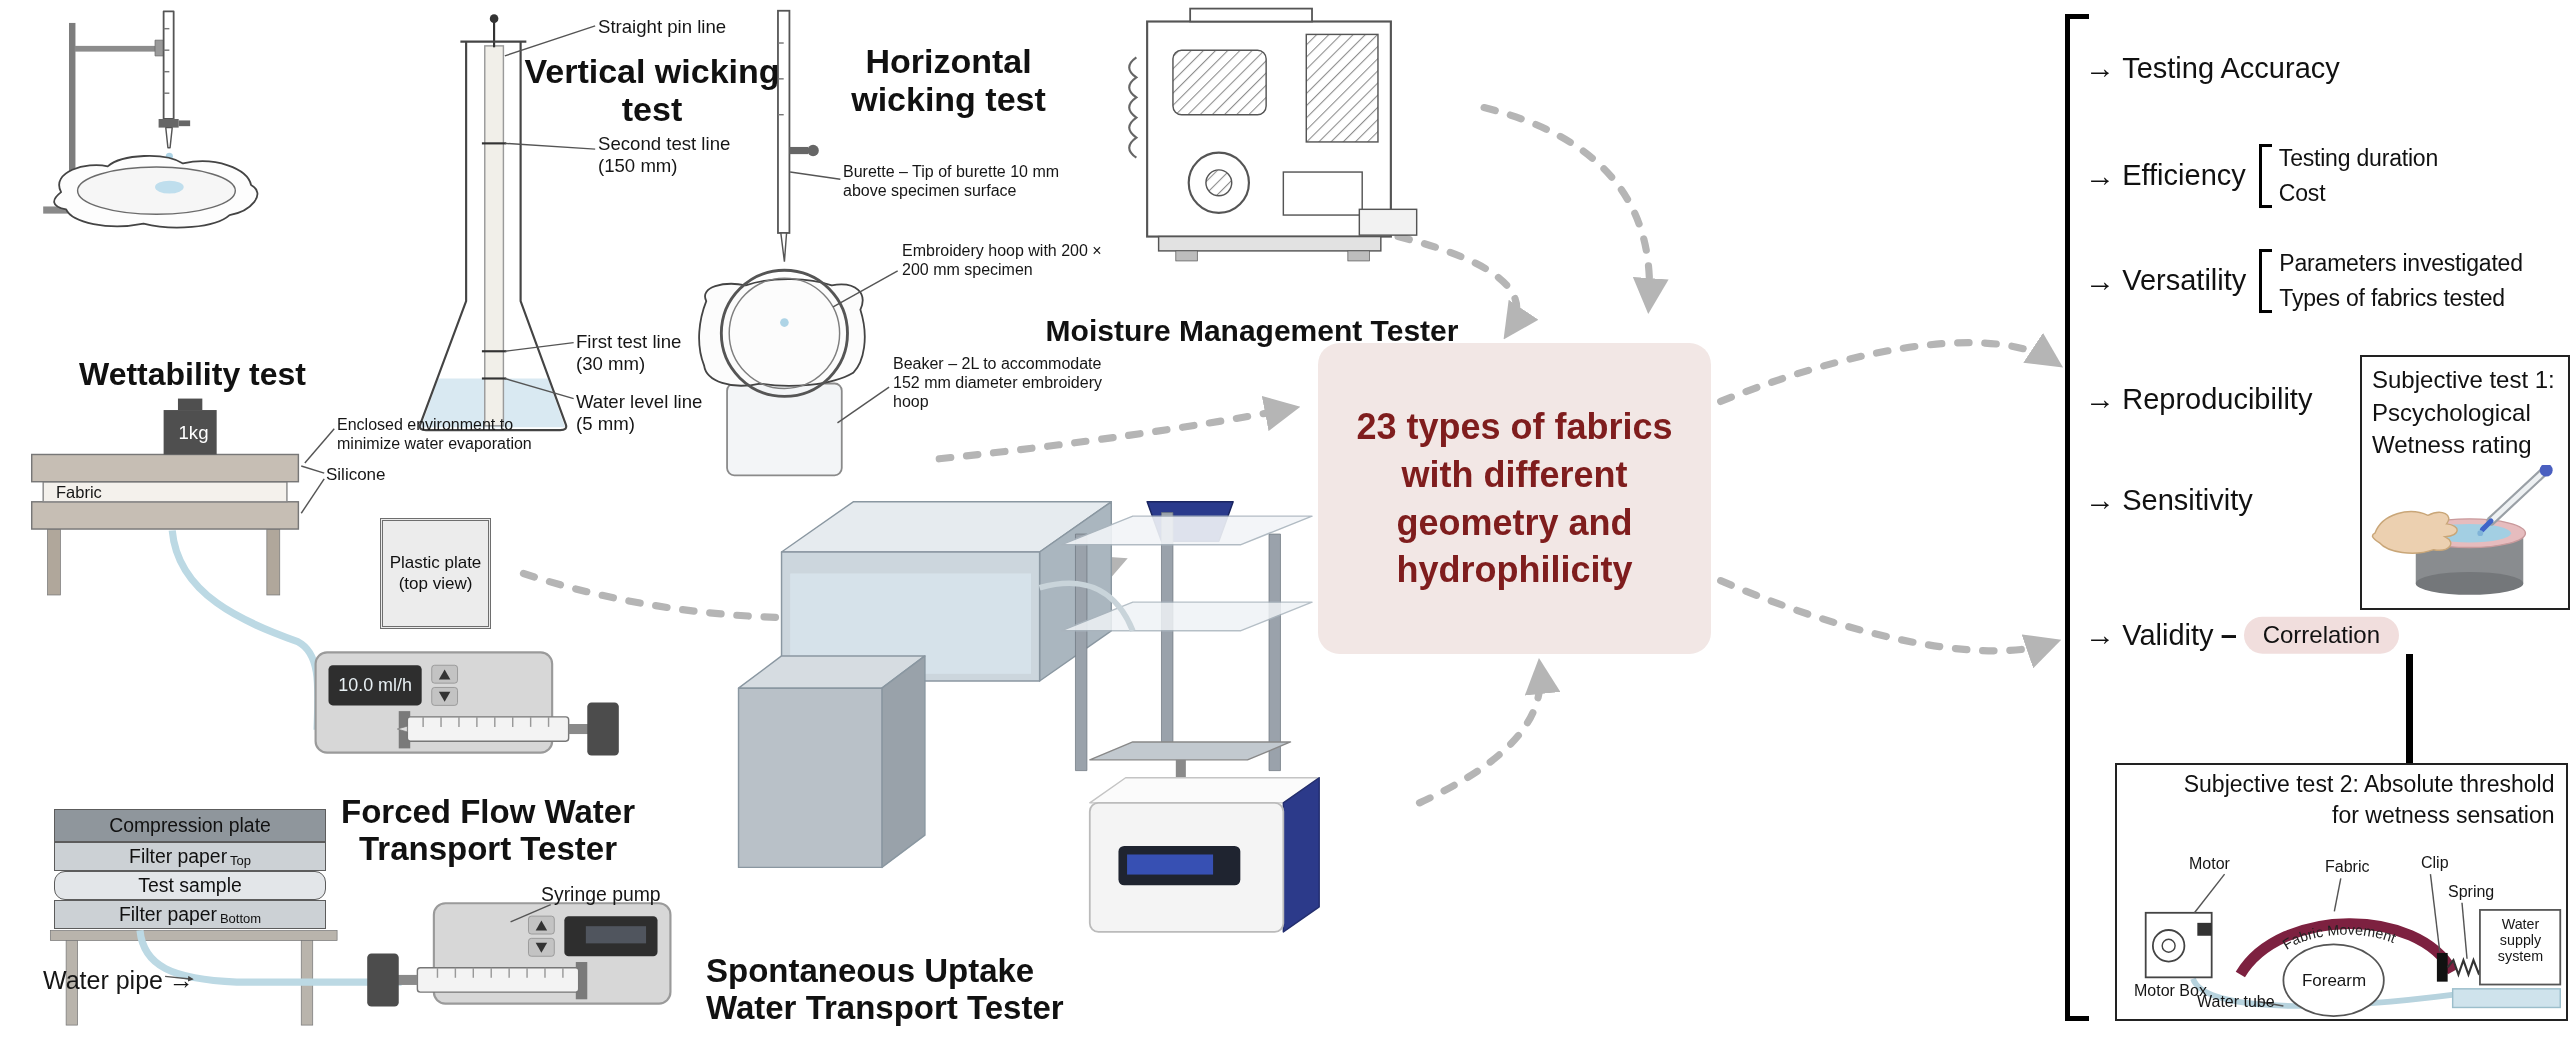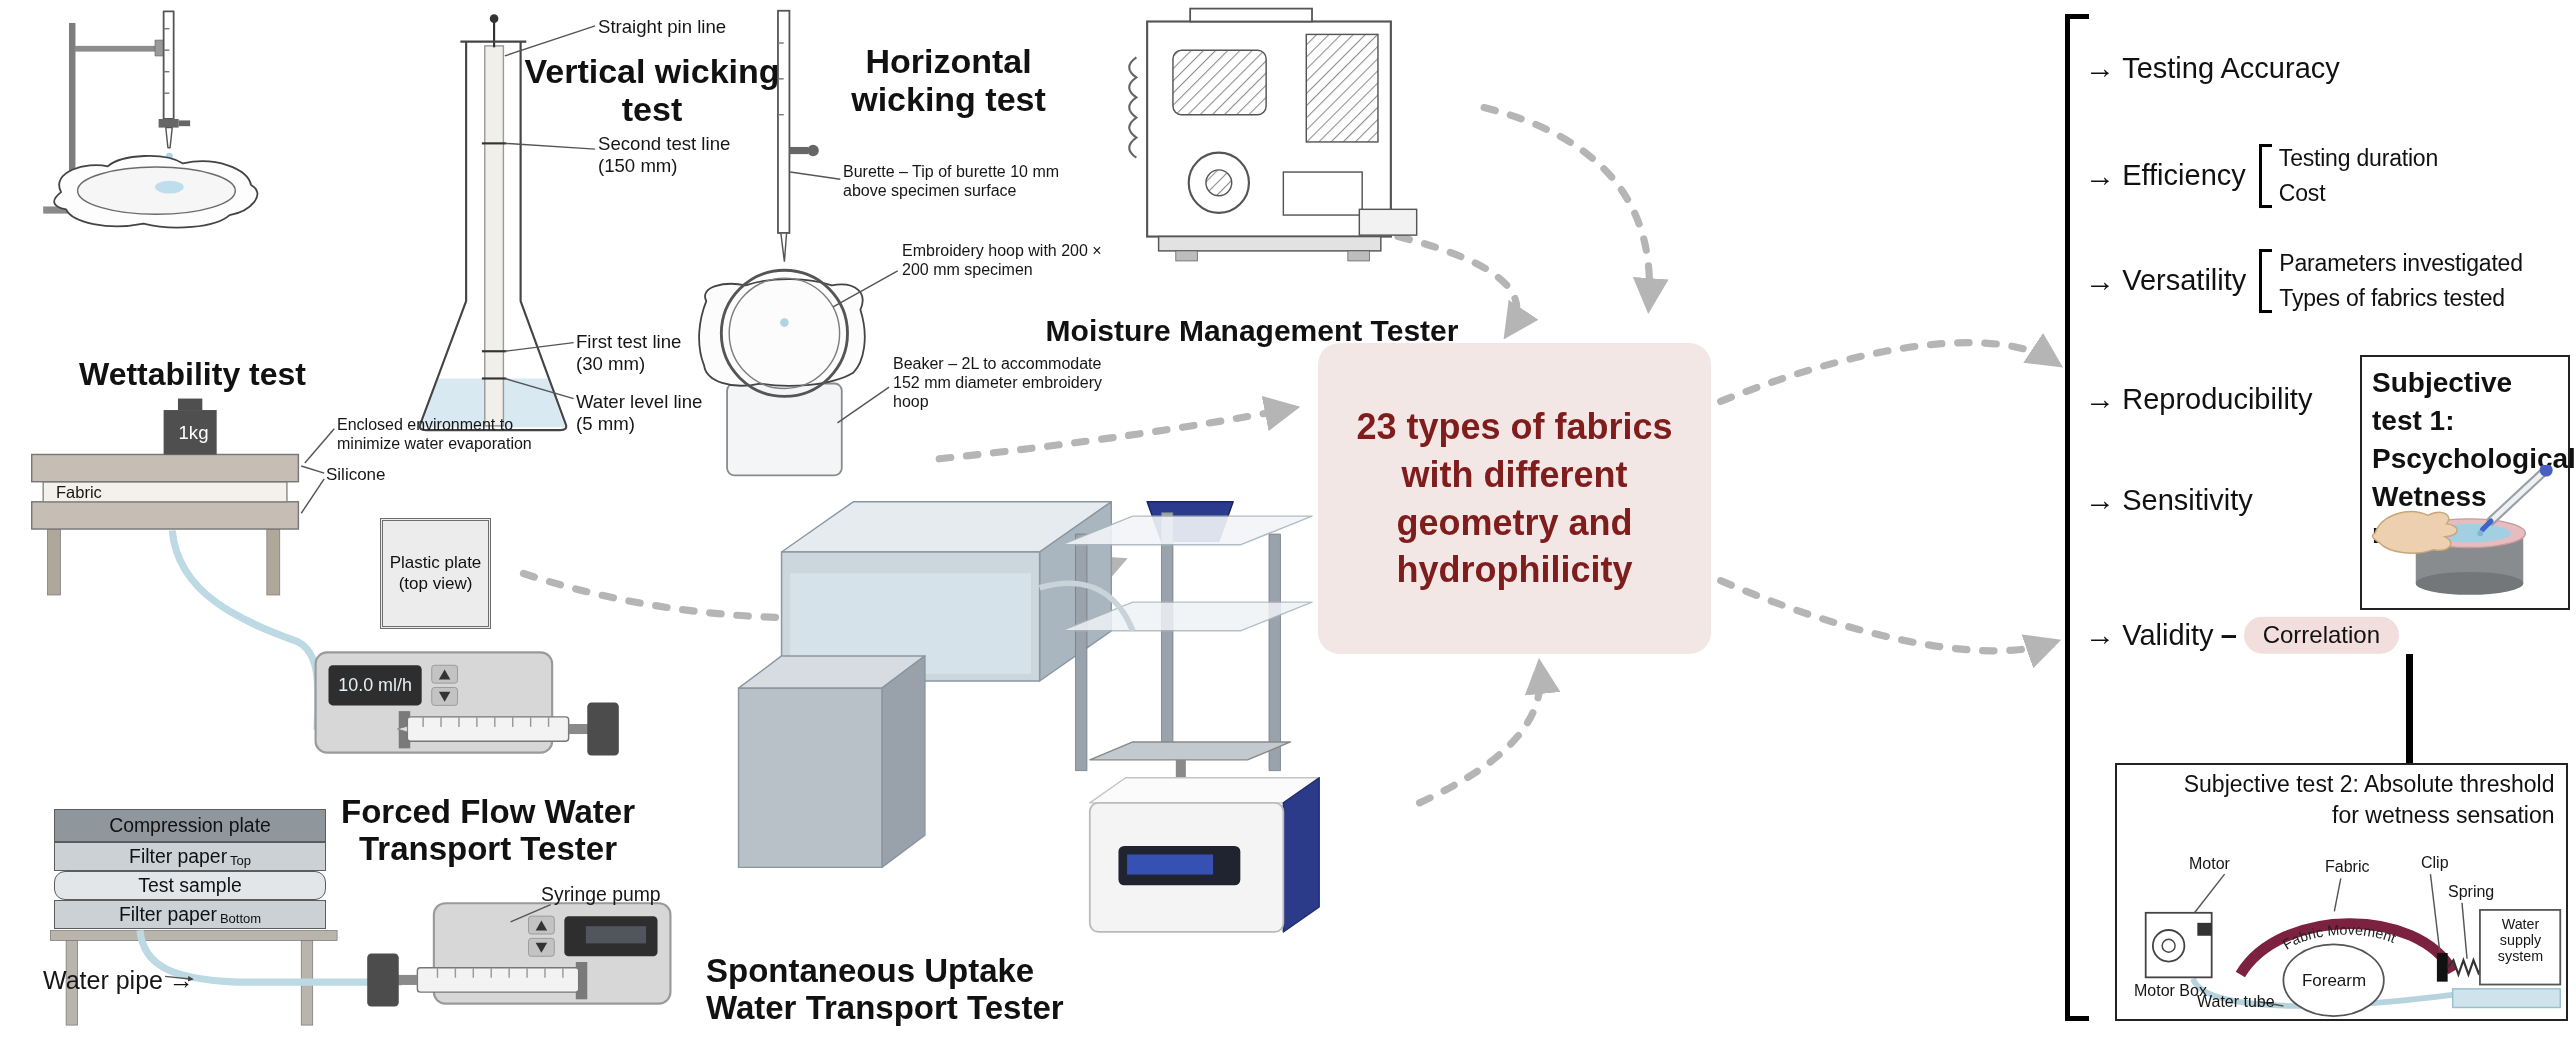--- a/index.html
+++ b/index.html
@@ -21,21 +21,21 @@
   .sbr{width:10px;align-self:stretch;border-left:3.6px solid #000;border-top:3.6px solid #000;border-bottom:3.6px solid #000;margin-left:5.7px;}
   .sub-col{display:flex;flex-direction:column;gap:7.2px;padding:1.4px 0;}
   .sub-item{font-size:23px;letter-spacing:-0.2px;}
   .pill{background:#f1dedd;border-radius:21.5px;padding:4.3px 18.6px;font-size:24px;}
   .dashg{font-size:29px;font-weight:600;}
   #big-bracket{left:2065px;top:14.3px;width:24.4px;height:1007px;border-left:5.7px solid #000;border-top:5.7px solid #000;border-bottom:5.7px solid #000;box-sizing:border-box;}
   #connector{left:2406px;top:654px;width:6.5px;height:110px;background:#000;}
   
   .sbox{border:2.2px solid #222;background:#fff;box-sizing:border-box;}
   #sbox1{left:2360px;top:355px;width:210px;height:255px;}
-  #sbox1 .t{font-size:28px;line-height:1.35;padding:7.2px 0 0 10px;font-weight:bold;}
+  #sbox1 .t{font-size:24px;line-height:1.35;padding:7.2px 0 0 10px;}
   #sbox1 .t span{display:block;}
   #sbox2{left:2115px;top:763px;width:453px;height:258px;}
   #sbox2 .t1{position:absolute;right:11.5px;top:5.7px;font-size:23px;font-weight:500;}
   #sbox2 .t2{position:absolute;right:11.5px;top:37px;font-size:23px;font-weight:500;}
   .s2lbl{position:absolute;font-size:16px;color:#161616;}
   
   #stack{left:54px;top:809px;width:272px;}
   .layer{border:1.4px solid #5c5c5c;display:flex;align-items:center;justify-content:center;gap:2.9px;font-size:19.4px;box-sizing:border-box;}
   .layer .subsc{font-size:13px;transform:translateY(4.3px);}
   

